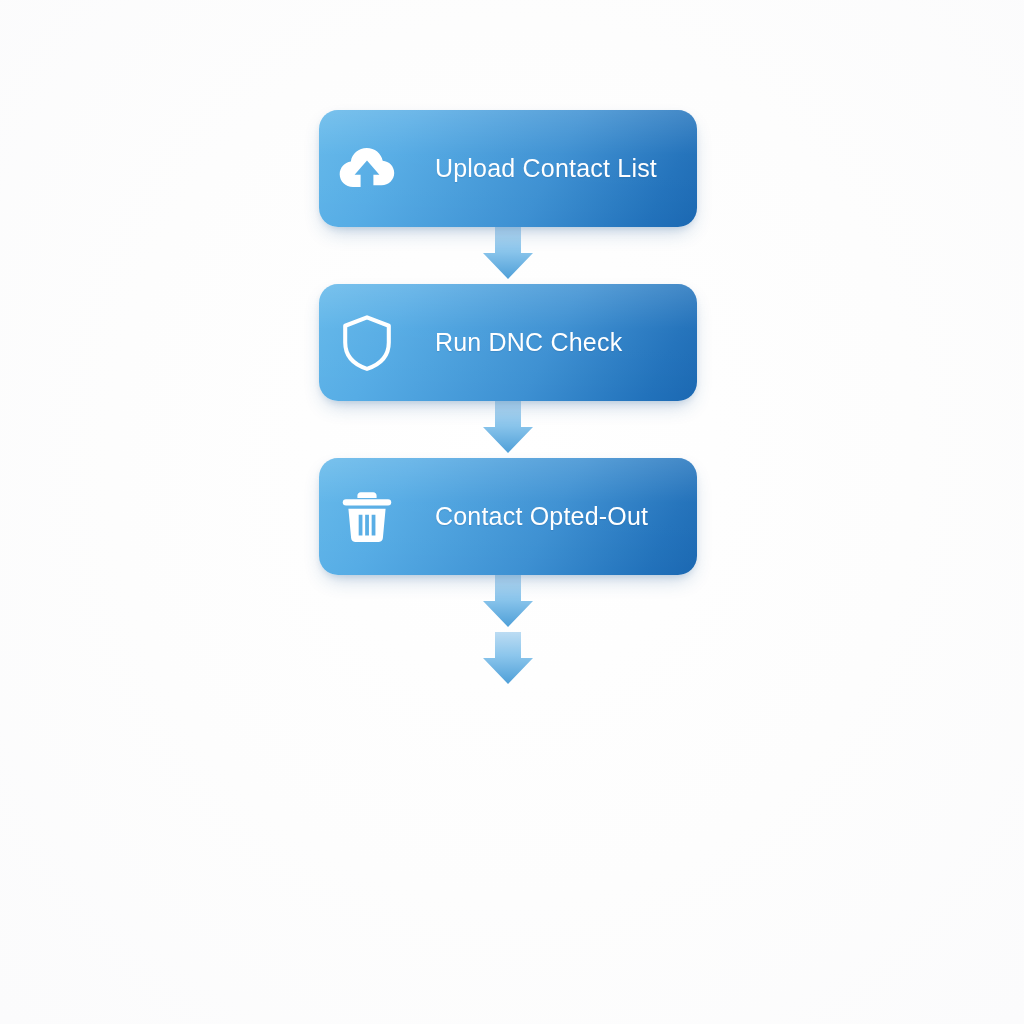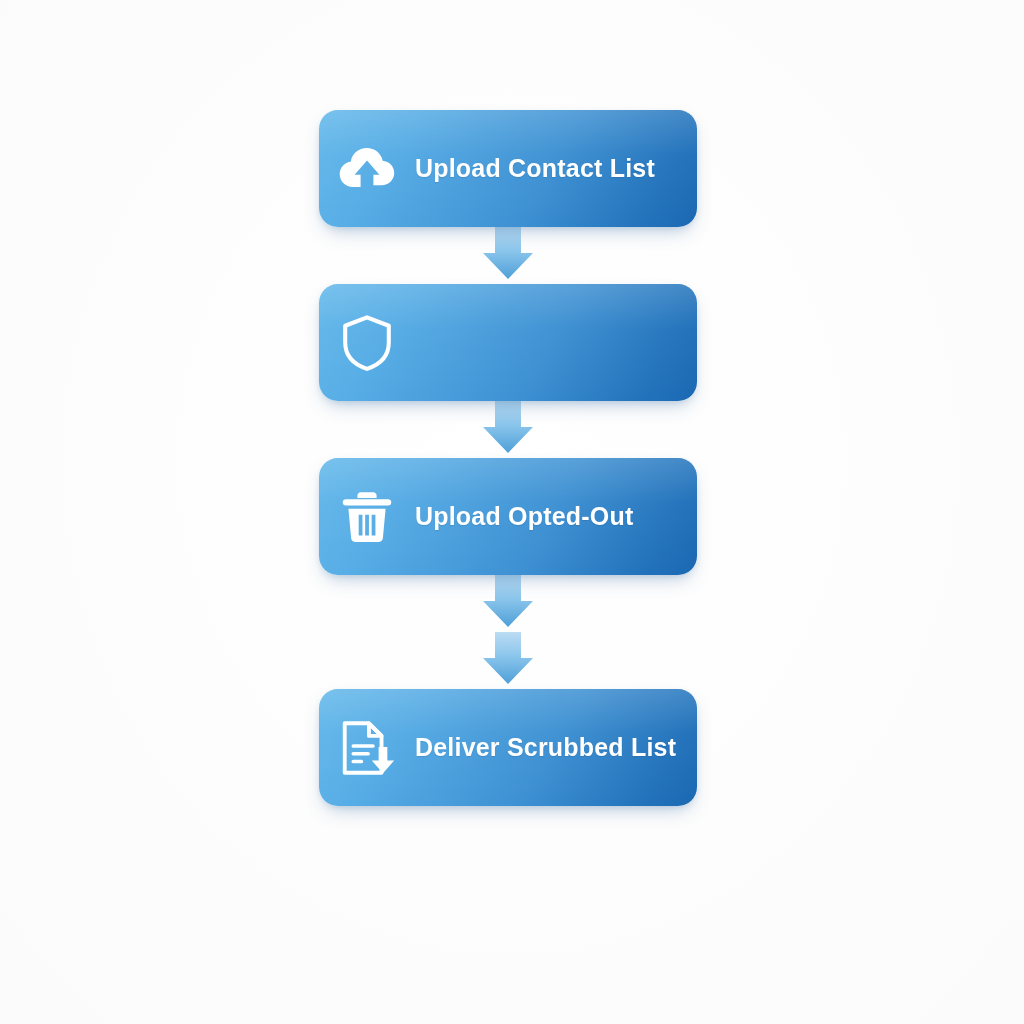--- a/index.html
+++ b/index.html
@@ -68,25 +68,26 @@
     display: block;
     width: 62px;
     height: 62px;
   }
 
   .node-label {
     position: relative;
     z-index: 2;
     color: #ffffff;
     font-size: 25px;
-    font-weight: 700;
+    font-weight: 400;
     letter-spacing: 0.2px;
     line-height: 1;
     white-space: nowrap;
     text-shadow: 0 1px 1px rgba(20, 70, 120, 0.18);
+    margin-left: 20px;
   }
 
   
   .flow-connector {
     width: 60px;
     height: 57px;
     display: flex;
     align-items: center;
     justify-content: center;
   }
@@ -123,20 +124,21 @@
         <path fill="url(#arrGrad1)" d="M12 0h26v26h12L25 52 0 26h12z"></path>
       </svg>
     </div>
 
     <div class="flow-node">
       <span class="node-icon">
         <svg viewBox="0 0 64 64" aria-hidden="true">
           <path fill="none" stroke="#ffffff" stroke-width="4.2" stroke-linejoin="round" d="M32 5.5 L54.5 14.2 V31.5 c0 14.2-9.4 22.9-22.5 27.2 C18.9 54.4 9.5 45.7 9.5 31.5 V14.2 Z"></path>
         </svg>
       </span>
+      <span class="node-label">Run DNC Check</span>
     </div>
 
     <div class="flow-connector">
       <svg viewBox="0 0 50 57" aria-hidden="true">
         <defs>
           <linearGradient id="arrGrad2" x1="0" y1="0" x2="0" y2="1">
             <stop offset="0%" stop-color="#bcdcf3"></stop>
             <stop offset="45%" stop-color="#8cc6ec"></stop>
             <stop offset="100%" stop-color="#4e9fd8"></stop>
           </linearGradient>
@@ -146,21 +148,21 @@
     </div>
 
     <div class="flow-node">
       <span class="node-icon">
         <svg viewBox="0 0 64 64" aria-hidden="true">
           <path fill="#ffffff" d="M25.5 6.5h13c1.9 0 3.4 1.5 3.4 3.4v2.6h-19.8V9.9c0-1.9 1.5-3.4 3.4-3.4z"></path>
           <rect x="7" y="13.6" width="50" height="6.6" rx="3.3" fill="#ffffff"></rect>
           <path fill="#ffffff" d="M12.8 23.5h38.4l-2.8 30.1c-0.2 2.4-2.2 4.3-4.7 4.3H20.3c-2.5 0-4.5-1.9-4.7-4.3z M23.4 29.6v21.5h3.9V29.6z M30.1 29.6v21.5h3.9V29.6z M36.8 29.6v21.5h3.9V29.6z"></path>
         </svg>
       </span>
-      <span class="node-label">Upload Opted-Out</span>
+      <span class="node-label">Contact Opted-Out</span>
     </div>
 
     <div class="flow-connector">
       <svg viewBox="0 0 50 57" aria-hidden="true">
         <defs>
           <linearGradient id="arrGrad3" x1="0" y1="0" x2="0" y2="1">
             <stop offset="0%" stop-color="#bcdcf3"></stop>
             <stop offset="45%" stop-color="#8cc6ec"></stop>
             <stop offset="100%" stop-color="#4e9fd8"></stop>
           </linearGradient>
@@ -176,28 +178,15 @@
           <linearGradient id="arrGrad4" x1="0" y1="0" x2="0" y2="1">
             <stop offset="0%" stop-color="#bcdcf3"></stop>
             <stop offset="45%" stop-color="#8cc6ec"></stop>
             <stop offset="100%" stop-color="#4e9fd8"></stop>
           </linearGradient>
         </defs>
         <path fill="url(#arrGrad4)" d="M12 0h26v26h12L25 52 0 26h12z"></path>
       </svg>
     </div>
 
-    <div class="flow-node">
-      <span class="node-icon">
-        <svg viewBox="0 0 64 64" aria-hidden="true">
-          <path fill="none" stroke="#ffffff" stroke-width="4" stroke-linejoin="round" d="M9 6.5h25L47 19.5V57.5H9Z"></path>
-          <path fill="none" stroke="#ffffff" stroke-width="4" stroke-linejoin="round" d="M34 6.5V19.5H47Z"></path>
-          <rect x="16" y="28" width="24" height="3.8" rx="1.9" fill="#ffffff"></rect>
-          <rect x="16" y="36" width="19" height="3.8" rx="1.9" fill="#ffffff"></rect>
-          <rect x="16" y="44" width="12" height="3.8" rx="1.9" fill="#ffffff"></rect>
-          <path fill="#ffffff" d="M44 31h9v14h7L48.5 58 37 45h7z"></path>
-        </svg>
-      </span>
-      <span class="node-label">Deliver Scrubbed List</span>
-    </div>
 
   </div>
 </div>
 
 </body></html>

